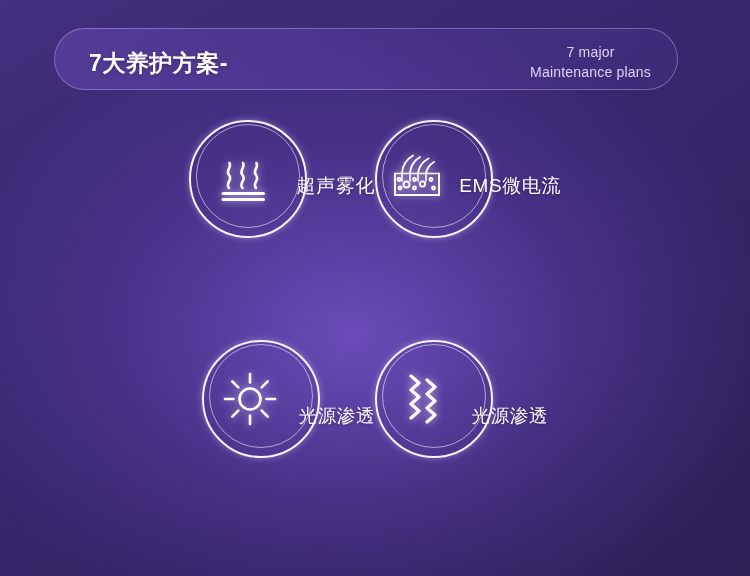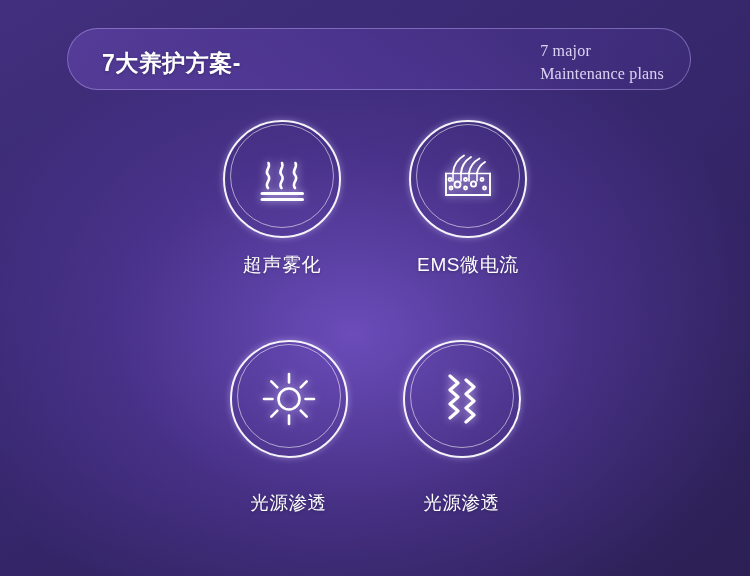--- a/index.html
+++ b/index.html
@@ -14,21 +14,21 @@
     overflow: hidden;
     font-family: "Liberation Sans", "DejaVu Sans", sans-serif;
     background:
       radial-gradient(ellipse 620px 470px at 47% 58%, rgba(110,78,190,0.95) 0%, rgba(86,58,160,0.55) 38%, rgba(60,40,120,0.12) 68%, rgba(49,34,104,0) 100%),
       linear-gradient(150deg, #43307f 0%, #3a2a73 28%, #342567 55%, #2e2159 78%, #2b1f52 100%);
   }
 
   
   .header-pill {
     position: absolute;
-    left: 67px;
+    left: 54px;
     top: 28px;
     width: 624px;
     height: 62px;
     border-radius: 34px;
     border: 1px solid rgba(190,170,245,0.45);
     background: linear-gradient(100deg, rgba(112,80,192,0.42) 0%, rgba(98,68,178,0.34) 45%, rgba(86,60,160,0.22) 100%);
     box-sizing: border-box;
     display: flex;
     align-items: center;
     justify-content: space-between;
@@ -36,43 +36,42 @@
   }
   .header-title {
     color: #ffffff;
     font-size: 23px;
     font-weight: bold;
     letter-spacing: 0.5px;
     white-space: nowrap;
     text-shadow: 0 1px 3px rgba(0,0,0,0.25);
   }
   .header-en {
-    text-align: left;
+    text-align: center;
     color: rgba(232,224,252,0.92);
-    font-size: 16px;
+    font-size: 14px;
     line-height: 1.42;
     letter-spacing: 0.2px;
-    font-family: Liberation Serif, serif;
   }
   .header-en div { white-space: nowrap; }
 
   
   .row {
     position: absolute;
     left: 0;
     width: 750px;
     display: flex;
     justify-content: center;
   }
   #row-top { top: 120px; }
   #row-bottom { top: 340px; }
 
   .cell {
     display: flex;
-    flex-direction: column;
+    flex-direction: row;
     align-items: center;
     text-align: right;
   }
   #row-top .cell { width: 186px; }
   #row-bottom .cell { width: 173px; }
 
   
   .badge {
     position: relative;
     width: 118px;

